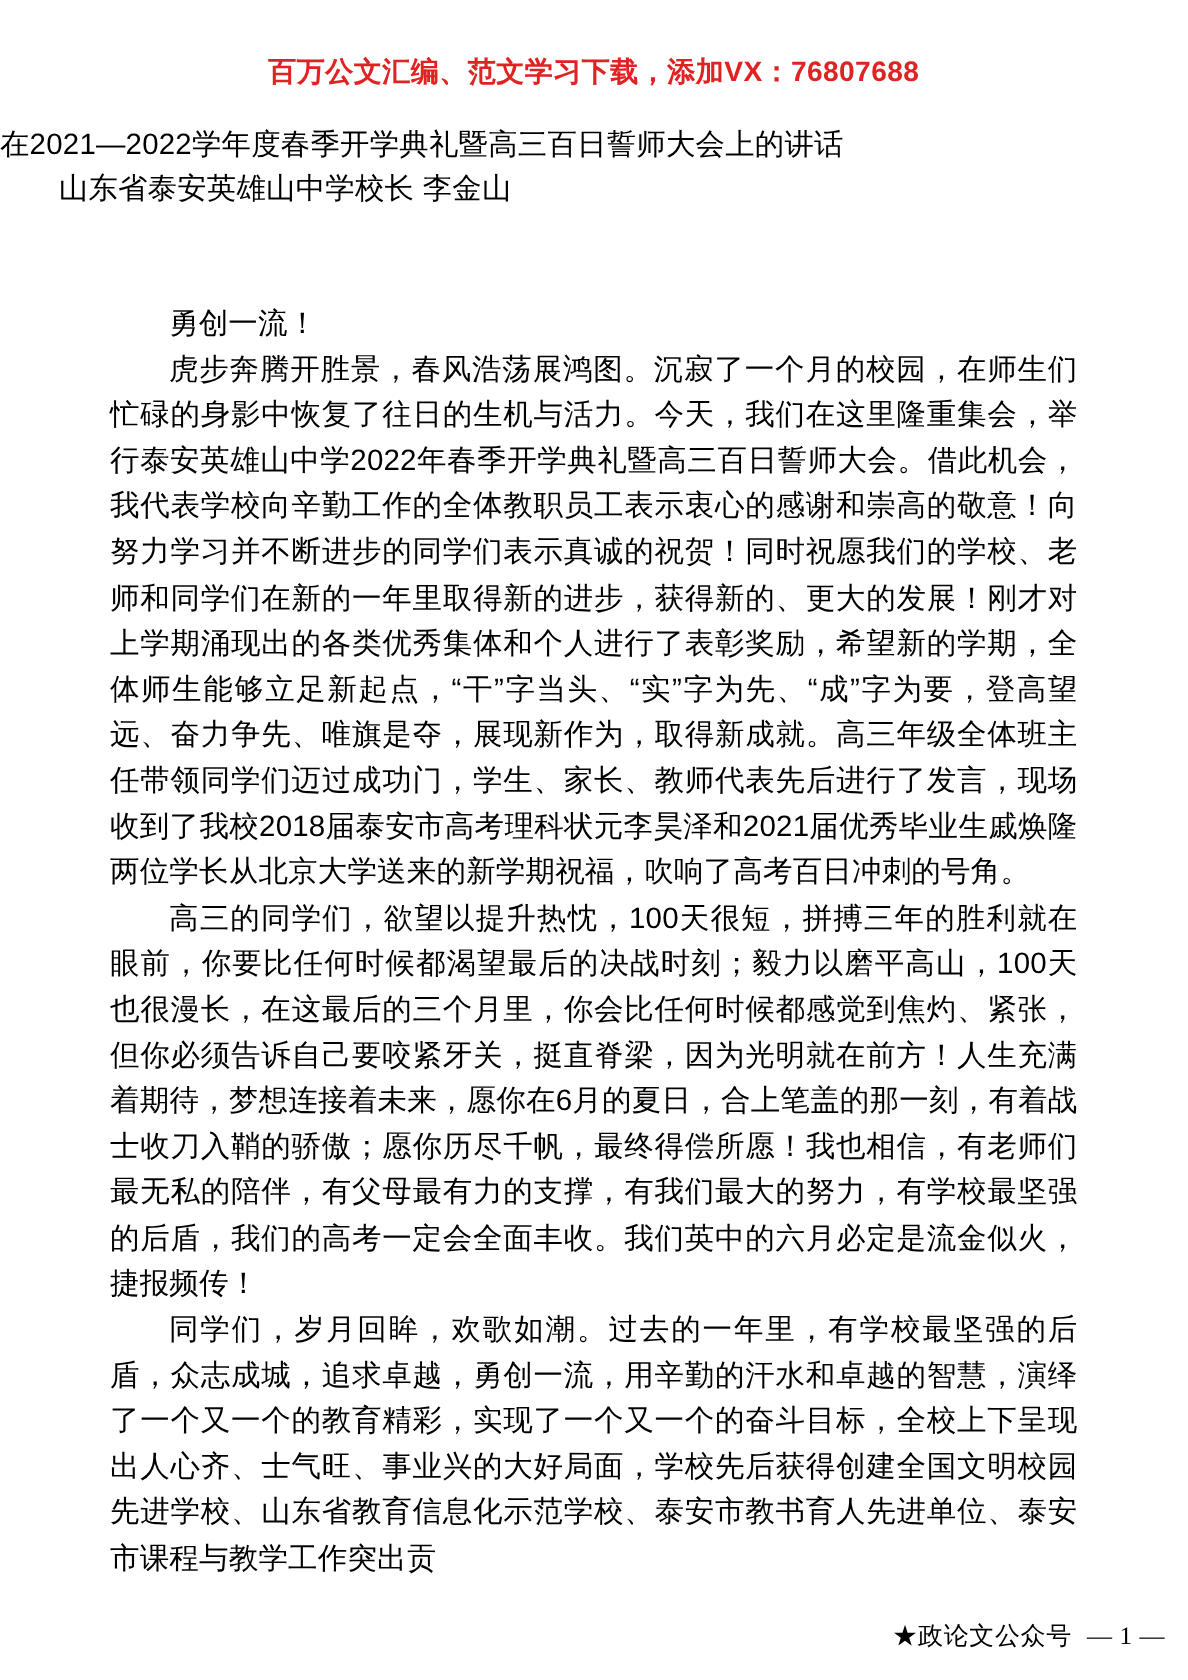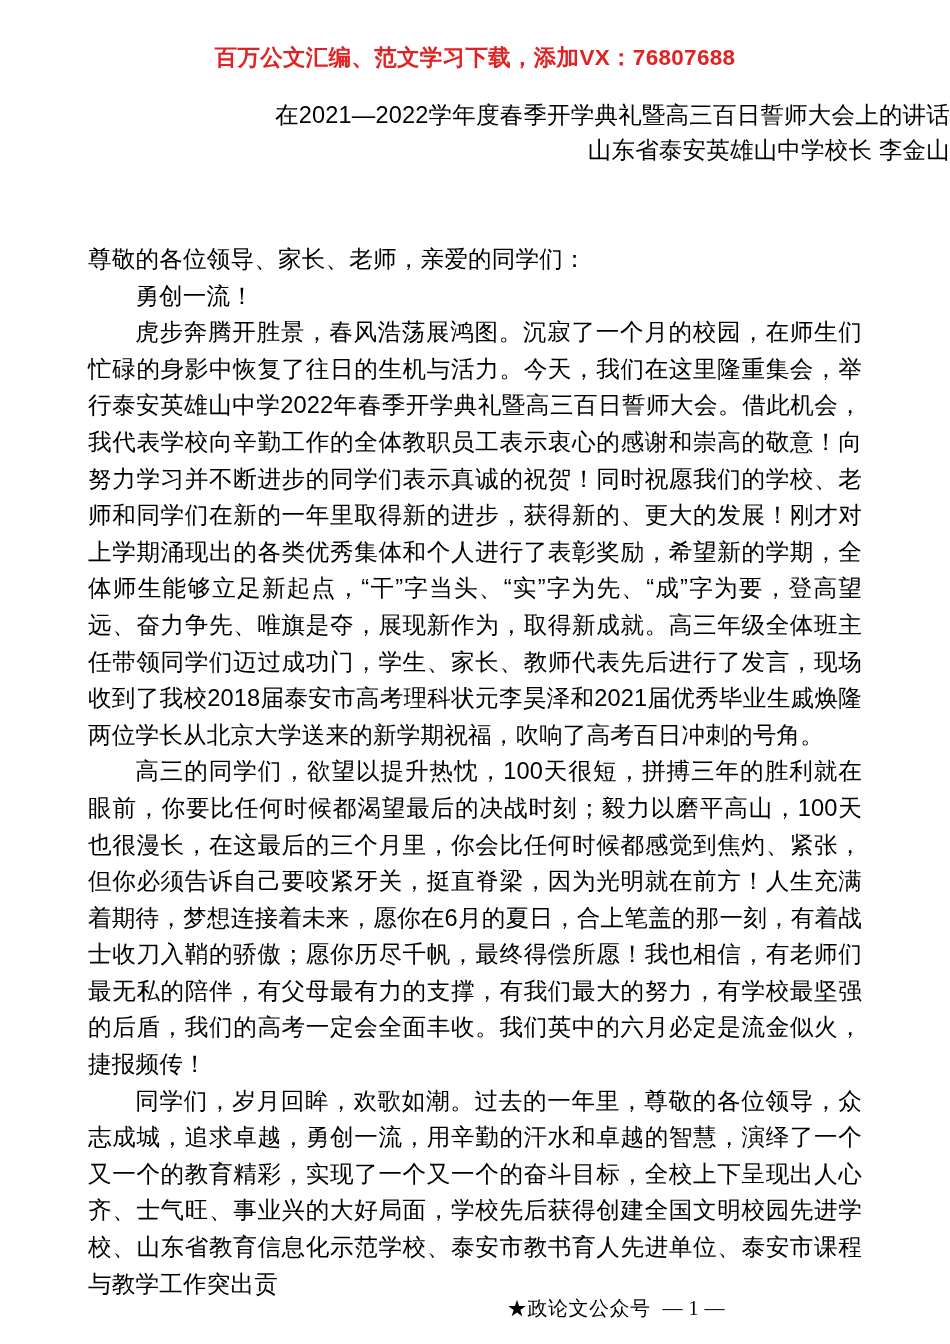--- a/index.html
+++ b/index.html
@@ -35,30 +35,31 @@
     letter-spacing: 0.3px;
     white-space: nowrap;
   }
 
   
   .title-block {
     position: absolute;
     top: 98px;
     left: 0;
     width: 950px;
-    text-align: right;
+    text-align: left;
   }
   .title-line {
     font-size: 23.5px;
     line-height: 35px;
     letter-spacing: 0.2px;
     white-space: nowrap;
   }
   .title-line.subtitle {
     letter-spacing: 0.2px;
+    padding-left: 47px;
   }
   .title-line.dateline {
     letter-spacing: 0.2px;
   }
 
   
   .body-text {
     position: absolute;
     top: 241px;
     left: 88px;
@@ -78,21 +79,21 @@
   .para.no-indent {
     text-indent: 0;
   }
 
   
   .footer {
     position: absolute;
     bottom: 22px;
     left: 0;
     width: 950px;
-    text-align: center;
+    text-align: right;
     padding-right: 18px;
     box-sizing: border-box;
   }
   .footer-inner {
     display: inline-block;
     margin-left: 300px;
     font-size: 20px;
     letter-spacing: 0.5px;
     white-space: nowrap;
   }
@@ -112,25 +113,24 @@
 <div class="page">
 
   <div class="promo-banner" style="color: rgb(224, 34, 34);">百万公文汇编、范文学习下载，添加VX：76807688</div>
 
   <div class="title-block">
     <div class="title-line main">在2021—2022学年度春季开学典礼暨高三百日誓师大会上的讲话</div>
     <div class="title-line subtitle">山东省泰安英雄山中学校长  李金山</div>
   </div>
 
   <div class="body-text">
-    <p class="para no-indent">尊敬的各位领导、家长、老师，亲爱的同学们：</p>
     <p class="para">勇创一流！</p>
     <p class="para">虎步奔腾开胜景，春风浩荡展鸿图。沉寂了一个月的校园，在师生们忙碌的身影中恢复了往日的生机与活力。今天，我们在这里隆重集会，举行泰安英雄山中学2022年春季开学典礼暨高三百日誓师大会。借此机会，我代表学校向辛勤工作的全体教职员工表示衷心的感谢和崇高的敬意！向努力学习并不断进步的同学们表示真诚的祝贺！同时祝愿我们的学校、老师和同学们在新的一年里取得新的进步，获得新的、更大的发展！刚才对上学期涌现出的各类优秀集体和个人进行了表彰奖励，希望新的学期，全体师生能够立足新起点，“干”字当头、“实”字为先、“成”字为要，登高望远、奋力争先、唯旗是夺，展现新作为，取得新成就。高三年级全体班主任带领同学们迈过成功门，学生、家长、教师代表先后进行了发言，现场收到了我校2018届泰安市高考理科状元李昊泽和2021届优秀毕业生戚焕隆两位学长从北京大学送来的新学期祝福，吹响了高考百日冲刺的号角。</p>
     <p class="para">高三的同学们，欲望以提升热忱，100天很短，拼搏三年的胜利就在眼前，你要比任何时候都渴望最后的决战时刻；毅力以磨平高山，100天也很漫长，在这最后的三个月里，你会比任何时候都感觉到焦灼、紧张，但你必须告诉自己要咬紧牙关，挺直脊梁，因为光明就在前方！人生充满着期待，梦想连接着未来，愿你在6月的夏日，合上笔盖的那一刻，有着战士收刀入鞘的骄傲；愿你历尽千帆，最终得偿所愿！我也相信，有老师们最无私的陪伴，有父母最有力的支撑，有我们最大的努力，有学校最坚强的后盾，我们的高考一定会全面丰收。我们英中的六月必定是流金似火，捷报频传！</p>
-    <p class="para">同学们，岁月回眸，欢歌如潮。过去的一年里，尊敬的各位领导，众志成城，追求卓越，勇创一流，用辛勤的汗水和卓越的智慧，演绎了一个又一个的教育精彩，实现了一个又一个的奋斗目标，全校上下呈现出人心齐、士气旺、事业兴的大好局面，学校先后获得创建全国文明校园先进学校、山东省教育信息化示范学校、泰安市教书育人先进单位、泰安市课程与教学工作突出贡</p>
+    <p class="para">同学们，岁月回眸，欢歌如潮。过去的一年里，有学校最坚强的后盾，众志成城，追求卓越，勇创一流，用辛勤的汗水和卓越的智慧，演绎了一个又一个的教育精彩，实现了一个又一个的奋斗目标，全校上下呈现出人心齐、士气旺、事业兴的大好局面，学校先后获得创建全国文明校园先进学校、山东省教育信息化示范学校、泰安市教书育人先进单位、泰安市课程与教学工作突出贡</p>
   </div>
 
   <div class="footer">
     <span class="footer-inner">
       <span class="footer-mark">★政论文公众号</span>
       <span class="footer-page">— 1 —</span>
     </span>
   </div>
 
 </div>

